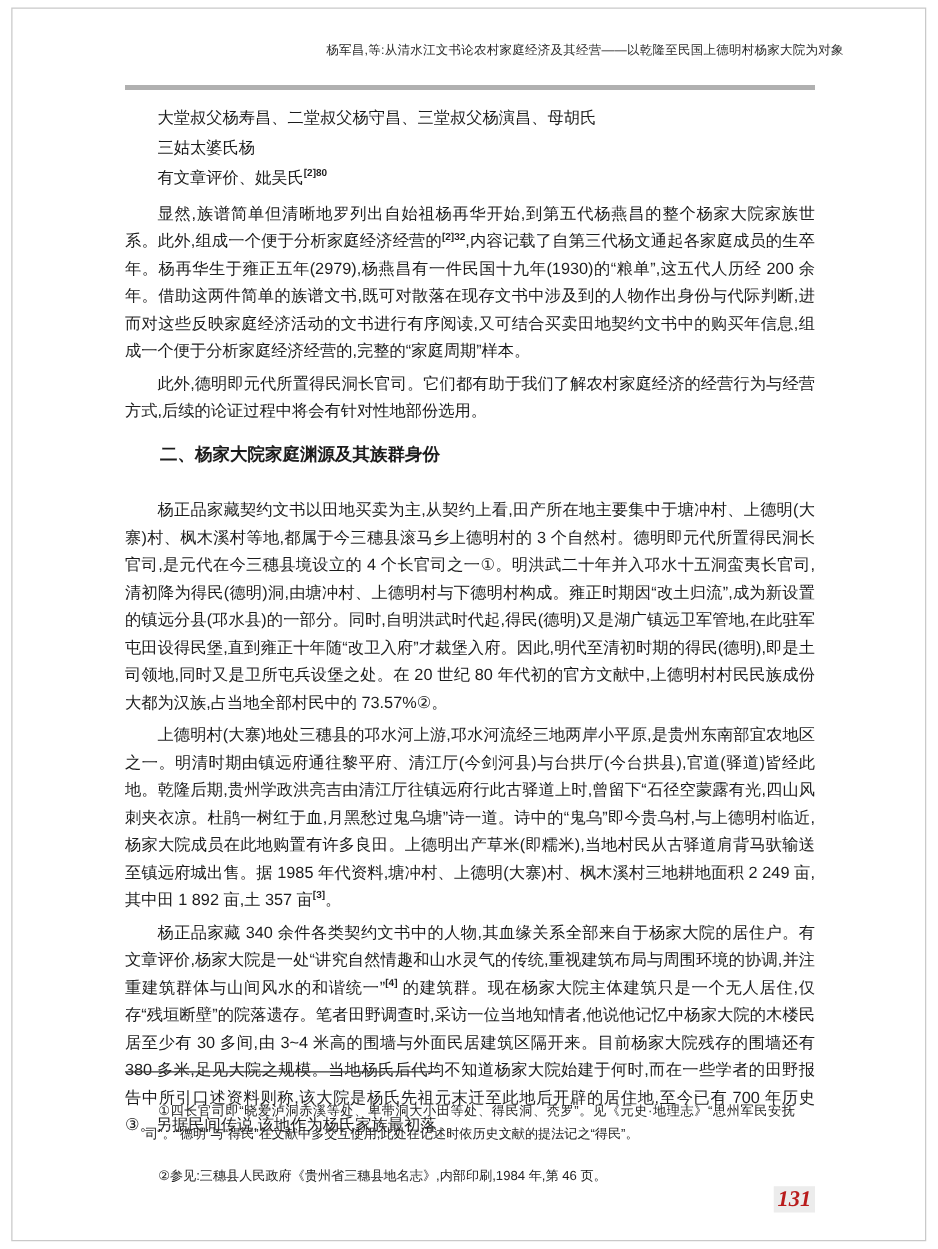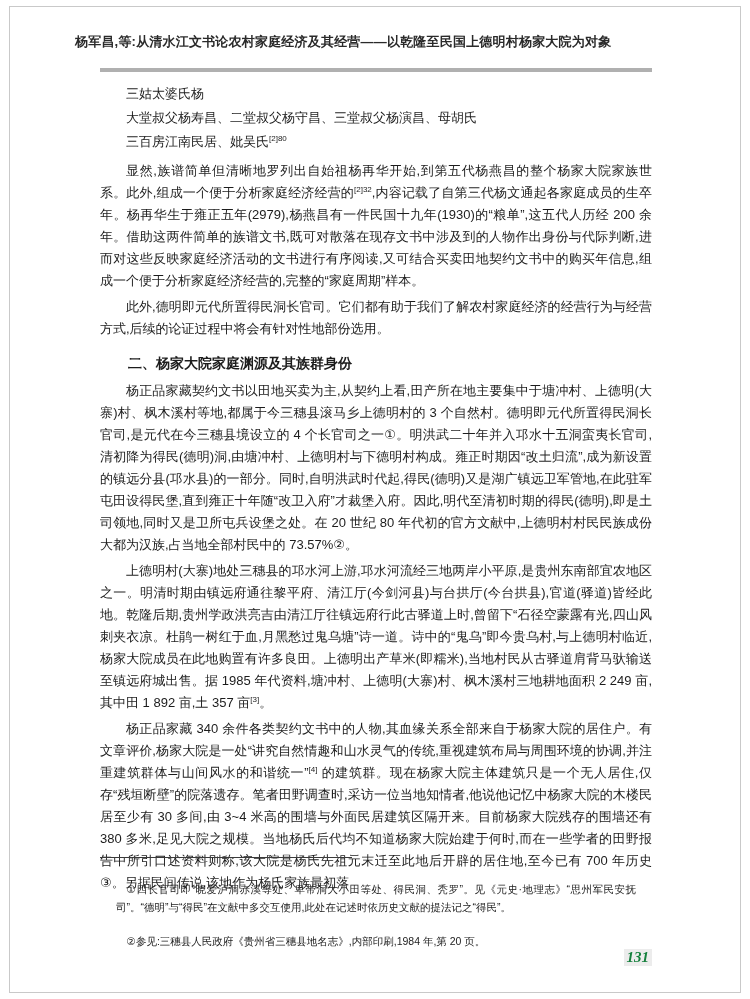--- a/index.html
+++ b/index.html
@@ -11,91 +11,91 @@
     color: #1c1c1c;
     overflow: hidden;
   }
   .scan-frame {
     position: absolute; left: 9px; top: 6px; right: 9px; bottom: 6px;
     border: 1px solid #c9c9c9;
     pointer-events: none;
   }
   .running-header {
     position: absolute; top: 33px; left: 75px; width: 600px;
-    text-align: left;
-    font-size: 13px; font-weight: bold; color: #2a2a2a;
+    text-align: right;
+    font-size: 10px; font-weight: normal; color: #2a2a2a;
     letter-spacing: 0.2px;
     white-space: nowrap;
   }
   .header-rule {
     position: absolute; top: 68px; left: 100px; width: 552px; height: 4px;
     background: #b0b0b0;
   }
   .content {
     position: absolute; top: 82px; left: 100px; width: 552px;
     font-size: 13px; line-height: 22px;
     text-align: justify;
   }
   .quote-block { margin-bottom: 6px; line-height: 24px; }
   .quote-line { text-indent: 2em; }
   .para { margin: 4px 0 0 0; text-indent: 2em; }
   .para sup, .quote-line sup {
-    font-size: 8px; line-height: 0; vertical-align: super; letter-spacing: 0;
+    font-size: 8px; line-height: 0; vertical-align: super; letter-spacing: 0; font-weight: bold;
   }
   .section-heading {
     font-size: 14px; font-weight: bold;
-    margin: 13px 0 7px 0; text-indent: 2em; line-height: 20px;
+    margin: 13px 0 24px 0; text-indent: 2em; line-height: 20px;
   }
   .footnote-divider {
     position: absolute; left: 100px; top: 857px; width: 252px; height: 0;
     border-top: 1px solid #3a3a3a;
   }
   .footnotes {
     position: absolute; left: 100px; top: 864px; width: 552px;
     font-size: 10.5px; line-height: 18px; text-align: justify; color: #222;
   }
   .footnotes .footnote { margin: 16px; text-indent: 1em; }
   .page-number {
     position: absolute; top: 949px; right: 98px;
     font-family: "Liberation Serif", "DejaVu Serif", serif;
-    font-style: italic; font-size: 15px; font-weight: bold; color: #15803d;
+    font-style: italic; font-size: 18px; font-weight: bold; color: #b91c1c;
     background: #ececec; padding: 0 3px;
   }
 </style>
 </head>
 <body>
 
 <div class="scan-frame"></div>
 
 <div class="running-header">杨军昌,等:从清水江文书论农村家庭经济及其经营——以乾隆至民国上德明村杨家大院为对象</div>
 
 <div class="header-rule"></div>
 
 <div class="content">
 
   <div class="quote-block">
+    <div class="quote-line"><span>大堂叔父杨寿昌、二堂叔父杨守昌、三堂叔父杨演昌、母胡氏</span></div>
     <div class="quote-line"><span>三姑太婆氏杨</span></div>
-    <div class="quote-line"><span>大堂叔父杨寿昌、二堂叔父杨守昌、三堂叔父杨演昌、母胡氏</span></div>
-    <div class="quote-line"><span>三百房江南民居、妣吴氏</span><sup>[2]80</sup></div>
+    <div class="quote-line"><span>有文章评价、妣吴氏</span><sup>[2]80</sup></div>
   </div>
 
   <p class="para"><span>显然,族谱简单但清晰地罗列出自始祖杨再华开始,到第五代杨燕昌的整个杨家大院家族世系。此外,组成一个便于分析家庭经济经营的</span><sup>[2]32</sup><span>,内容记载了自第三代杨文通起各家庭成员的生卒年。杨再华生于雍正五年(2979),杨燕昌有一件民国十九年(1930)的“粮单”,这五代人历经 200 余年。借助这两件简单的族谱文书,既可对散落在现存文书中涉及到的人物作出身份与代际判断,进而对这些反映家庭经济活动的文书进行有序阅读,又可结合买卖田地契约文书中的购买年信息,组成一个便于分析家庭经济经营的,完整的“家庭周期”样本。</span></p>
 
   <p class="para"><span>此外,德明即元代所置得民洞长官司。它们都有助于我们了解农村家庭经济的经营行为与经营方式,后续的论证过程中将会有针对性地部份选用。</span></p>
 
   <h3 class="section-heading">二、杨家大院家庭渊源及其族群身份</h3>
 
   <p class="para"><span>杨正品家藏契约文书以田地买卖为主,从契约上看,田产所在地主要集中于塘冲村、上德明(大寨)村、枫木溪村等地,都属于今三穗县滚马乡上德明村的 3 个自然村。德明即元代所置得民洞长官司,是元代在今三穗县境设立的 4 个长官司之一①。明洪武二十年并入邛水十五洞蛮夷长官司,清初降为得民(德明)洞,由塘冲村、上德明村与下德明村构成。雍正时期因“改土归流”,成为新设置的镇远分县(邛水县)的一部分。同时,自明洪武时代起,得民(德明)又是湖广镇远卫军管地,在此驻军屯田设得民堡,直到雍正十年随“改卫入府”才裁堡入府。因此,明代至清初时期的得民(德明),即是土司领地,同时又是卫所屯兵设堡之处。在 20 世纪 80 年代初的官方文献中,上德明村村民民族成份大都为汉族,占当地全部村民中的 73.57%②。</span></p>
 
   <p class="para"><span>上德明村(大寨)地处三穗县的邛水河上游,邛水河流经三地两岸小平原,是贵州东南部宜农地区之一。明清时期由镇远府通往黎平府、清江厅(今剑河县)与台拱厅(今台拱县),官道(驿道)皆经此地。乾隆后期,贵州学政洪亮吉由清江厅往镇远府行此古驿道上时,曾留下“石径空蒙露有光,四山风刺夹衣凉。杜鹃一树红于血,月黑愁过鬼乌塘”诗一道。诗中的“鬼乌”即今贵乌村,与上德明村临近,杨家大院成员在此地购置有许多良田。上德明出产草米(即糯米),当地村民从古驿道肩背马驮输送至镇远府城出售。据 1985 年代资料,塘冲村、上德明(大寨)村、枫木溪村三地耕地面积 2 249 亩,其中田 1 892 亩,土 357 亩</span><sup>[3]</sup><span>。</span></p>
 
   <p class="para"><span>杨正品家藏 340 余件各类契约文书中的人物,其血缘关系全部来自于杨家大院的居住户。有文章评价,杨家大院是一处“讲究自然情趣和山水灵气的传统,重视建筑布局与周围环境的协调,并注重建筑群体与山间风水的和谐统一”</span><sup>[4]</sup><span> 的建筑群。现在杨家大院主体建筑只是一个无人居住,仅存“残垣断壁”的院落遗存。笔者田野调查时,采访一位当地知情者,他说他记忆中杨家大院的木楼民居至少有 30 多间,由 3~4 米高的围墙与外面民居建筑区隔开来。目前杨家大院残存的围墙还有 380 多米,足见大院之规模。当地杨氏后代均不知道杨家大院始建于何时,而在一些学者的田野报告中所引口述资料则称,该大院是杨氏先祖元末迁至此地后开辟的居住地,至今已有 700 年历史③。另据民间传说,该地作为杨氏家族最初落</span></p>
 
 </div>
 
 <div class="footnote-divider"></div>
 
 <div class="footnotes">
   <p class="footnote">①四长官司即“晓爱泸洞赤溪等处、卑带洞大小田等处、得民洞、秃罗”。见《元史·地理志》“思州军民安抚司”。“德明”与“得民”在文献中多交互使用,此处在记述时依历史文献的提法记之“得民”。</p>
-  <p class="footnote">②参见:三穗县人民政府《贵州省三穗县地名志》,内部印刷,1984 年,第 20 页。</p>
+  <p class="footnote">②参见:三穗县人民政府《贵州省三穗县地名志》,内部印刷,1984 年,第 46 页。</p>
 </div>
 
 <div class="page-number">131</div>
 
 </body></html>

